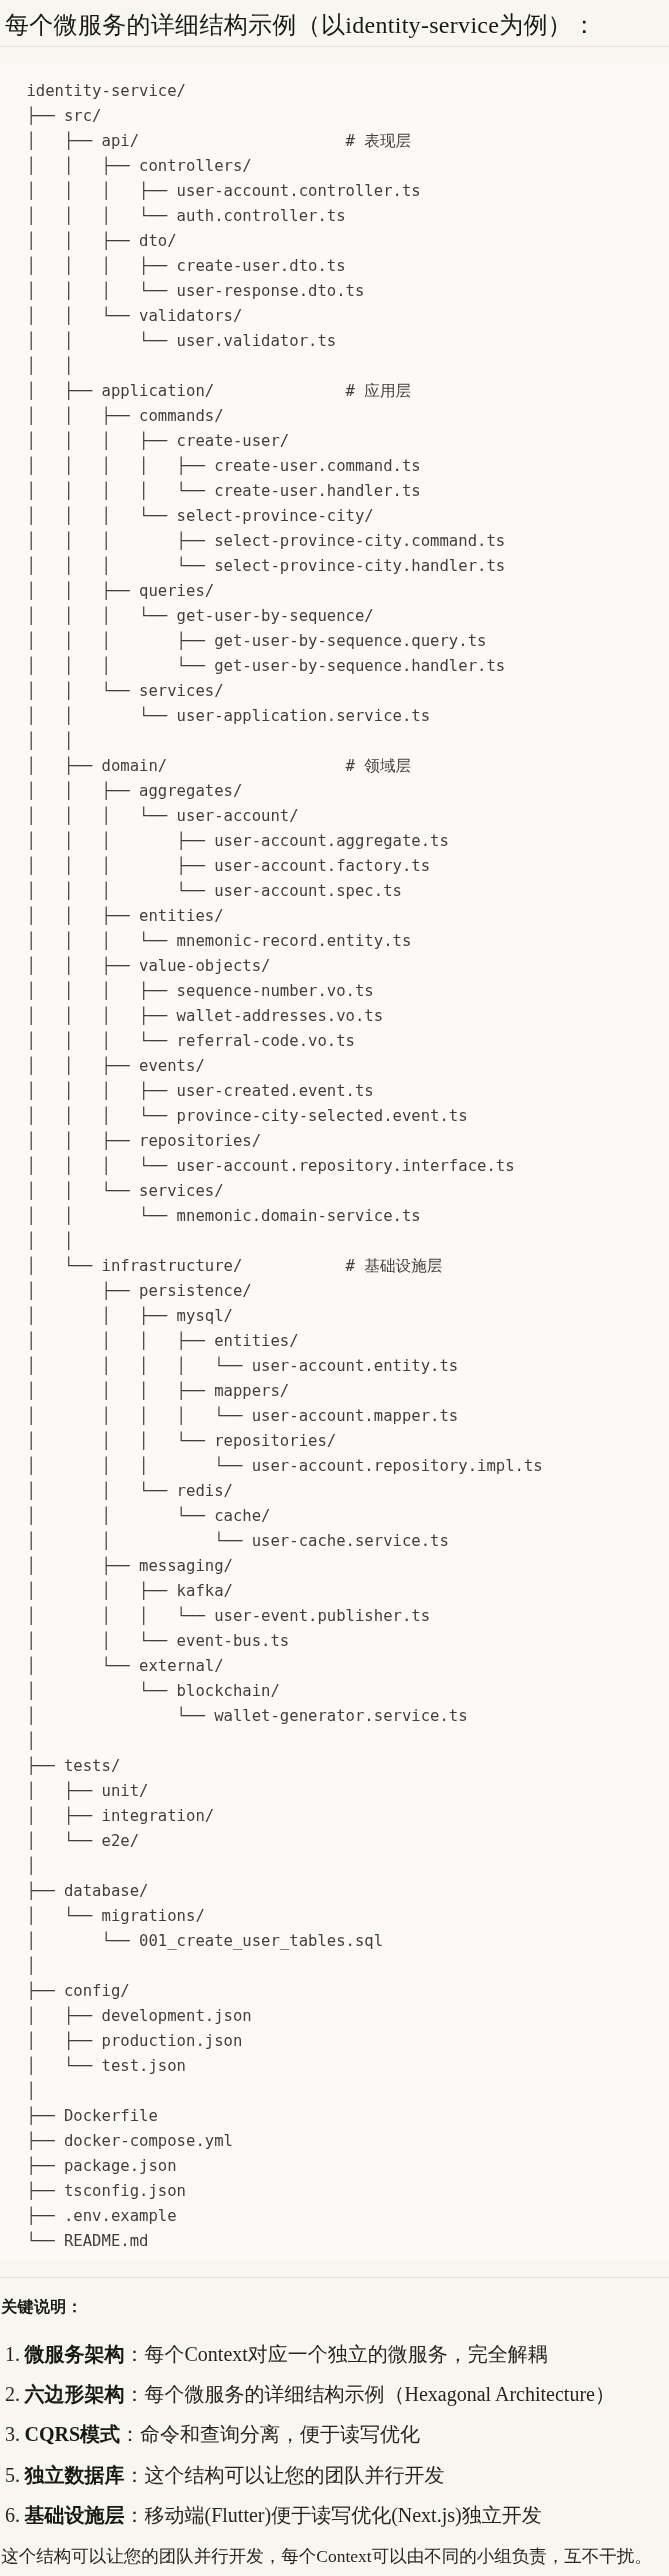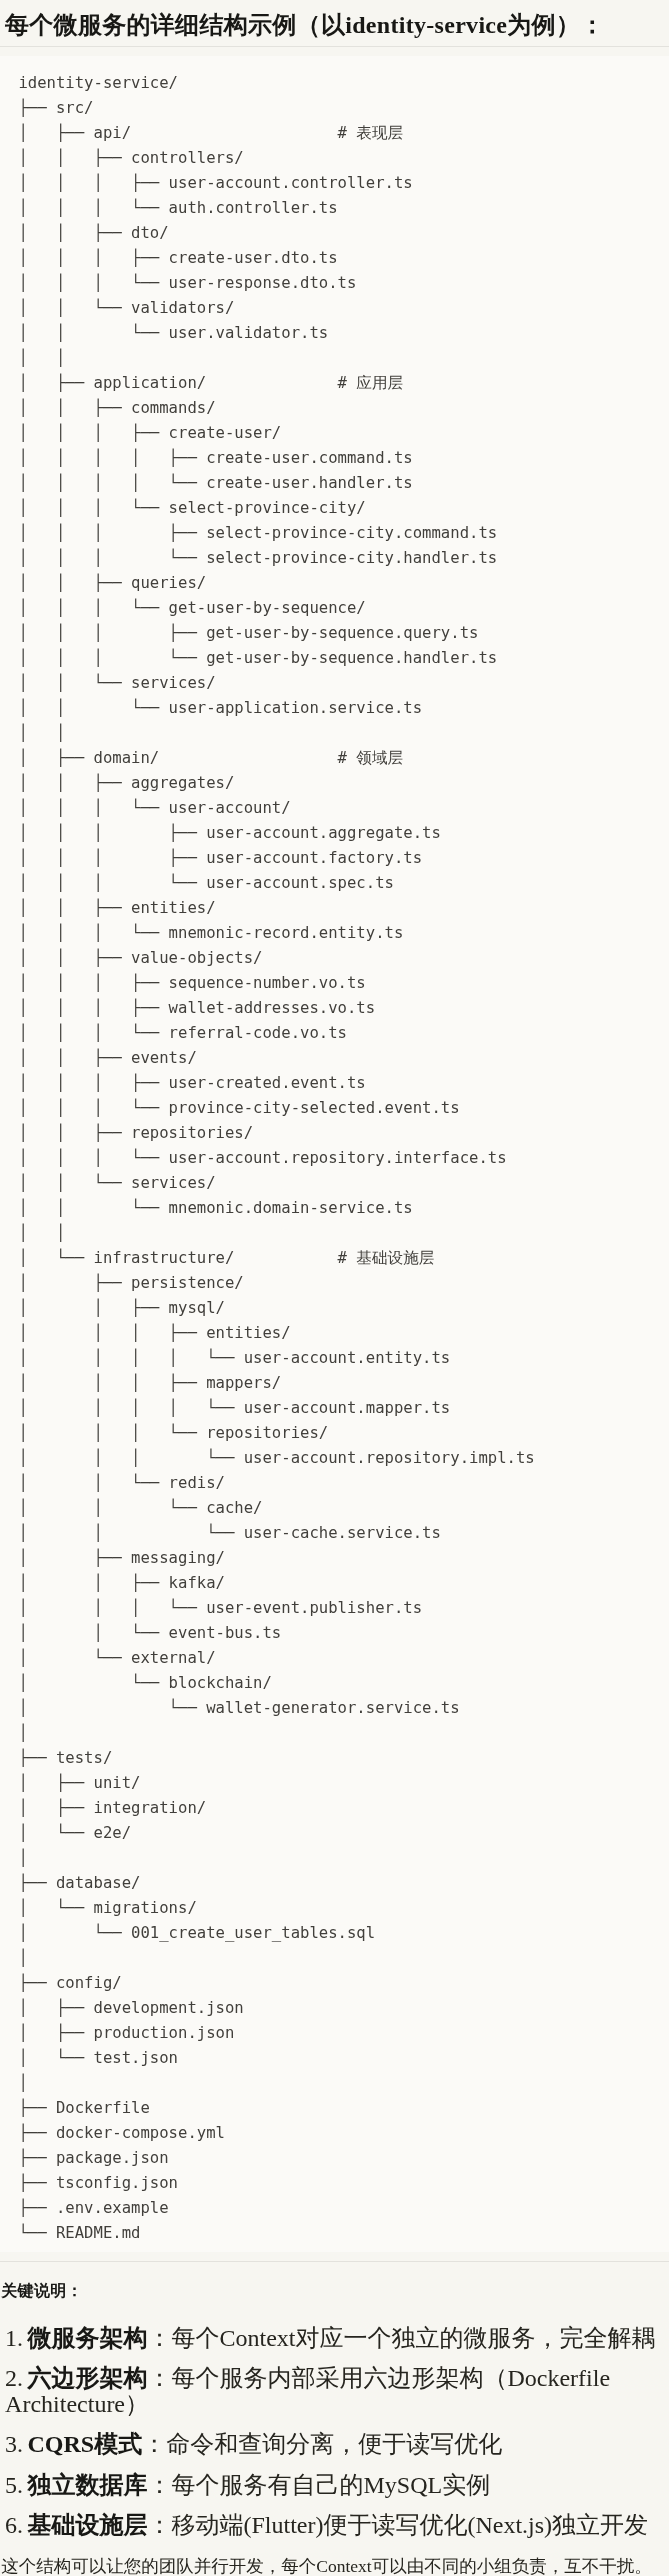--- a/index.html
+++ b/index.html
@@ -13,35 +13,35 @@
     background: #f7f6f1;
     box-sizing: border-box;
     font-family: "Liberation Serif", serif;
     color: #26251f;
   }
   .title {
     margin: 0;
     padding: 8.1px 5px 3.8px 5px;
     font-size: 24px;
     line-height: 1.42;
-    font-weight: bold;
+    font-weight: normal;
     color: #181815;
     font-family: "Liberation Serif", serif;
     letter-spacing: 0.3px;
   }
   .divider {
     height: 1.3px;
     background: #e3e2dd;
     width: 100%;
   }
   .code-section {
     background: #fbfaf7;
   }
   .tree {
-    margin: 9px;
+    margin: 17px;
     padding: 15px 6.3px 5.6px 9.4px;
     font-family: "DejaVu Sans Mono", "Liberation Mono", monospace;
     font-size: 15.6px;
     line-height: 25px;
     color: #413f3b;
     white-space: pre;
     overflow: hidden;
   }
   .notes {
     padding: 17.5px 6.3px 6.3px 1.3px;
@@ -49,21 +49,21 @@
   .notes-heading {
     margin: 0 0 22.5px 0;
     font-size: 16px;
     line-height: 1.4;
     font-weight: bold;
     color: #181815;
     letter-spacing: 0.3px;
   }
   .note-item {
     margin: 0 0 14.4px 3.8px;
-    font-size: 24px;
+    font-size: 20px;
     line-height: 26px;
     color: #26251f;
   }
   .note-item .num {
     margin-right: 4.4px;
   }
   .note-item .label {
     font-weight: bold;
     color: #181815;
   }
@@ -177,30 +177,30 @@
 
   <div class="notes">
 
     <h3 class="notes-heading">关键说明：</h3>
 
     <div class="note-item">
       <span class="num">1.</span><span class="label">微服务架构</span><span class="text">：每个Context对应一个独立的微服务，完全解耦</span>
     </div>
 
     <div class="note-item">
-      <span class="num">2.</span><span class="label">六边形架构</span><span class="text">：每个服务内部采用六边形架构（Dockerfile Architecture）</span>
+      <span class="num">2.</span><span class="label">六边形架构</span><span class="text">：每个微服务的详细结构示例（Hexagonal Architecture）</span>
     </div>
 
     <div class="note-item">
       <span class="num">3.</span><span class="label">CQRS模式</span><span class="text">：命令和查询分离，便于读写优化</span>
     </div>
 
 
     <div class="note-item">
-      <span class="num">5.</span><span class="label">独立数据库</span><span class="text">：每个服务有自己的MySQL实例</span>
+      <span class="num">5.</span><span class="label">独立数据库</span><span class="text">：这个结构可以让您的团队并行开发</span>
     </div>
 
     <div class="note-item">
       <span class="num">6.</span><span class="label">基础设施层</span><span class="text">：移动端(Flutter)便于读写优化(Next.js)独立开发</span>
     </div>
 
     <p class="closing">这个结构可以让您的团队并行开发，每个Context可以由不同的小组负责，互不干扰。</p>
   </div>
 
 </div>

